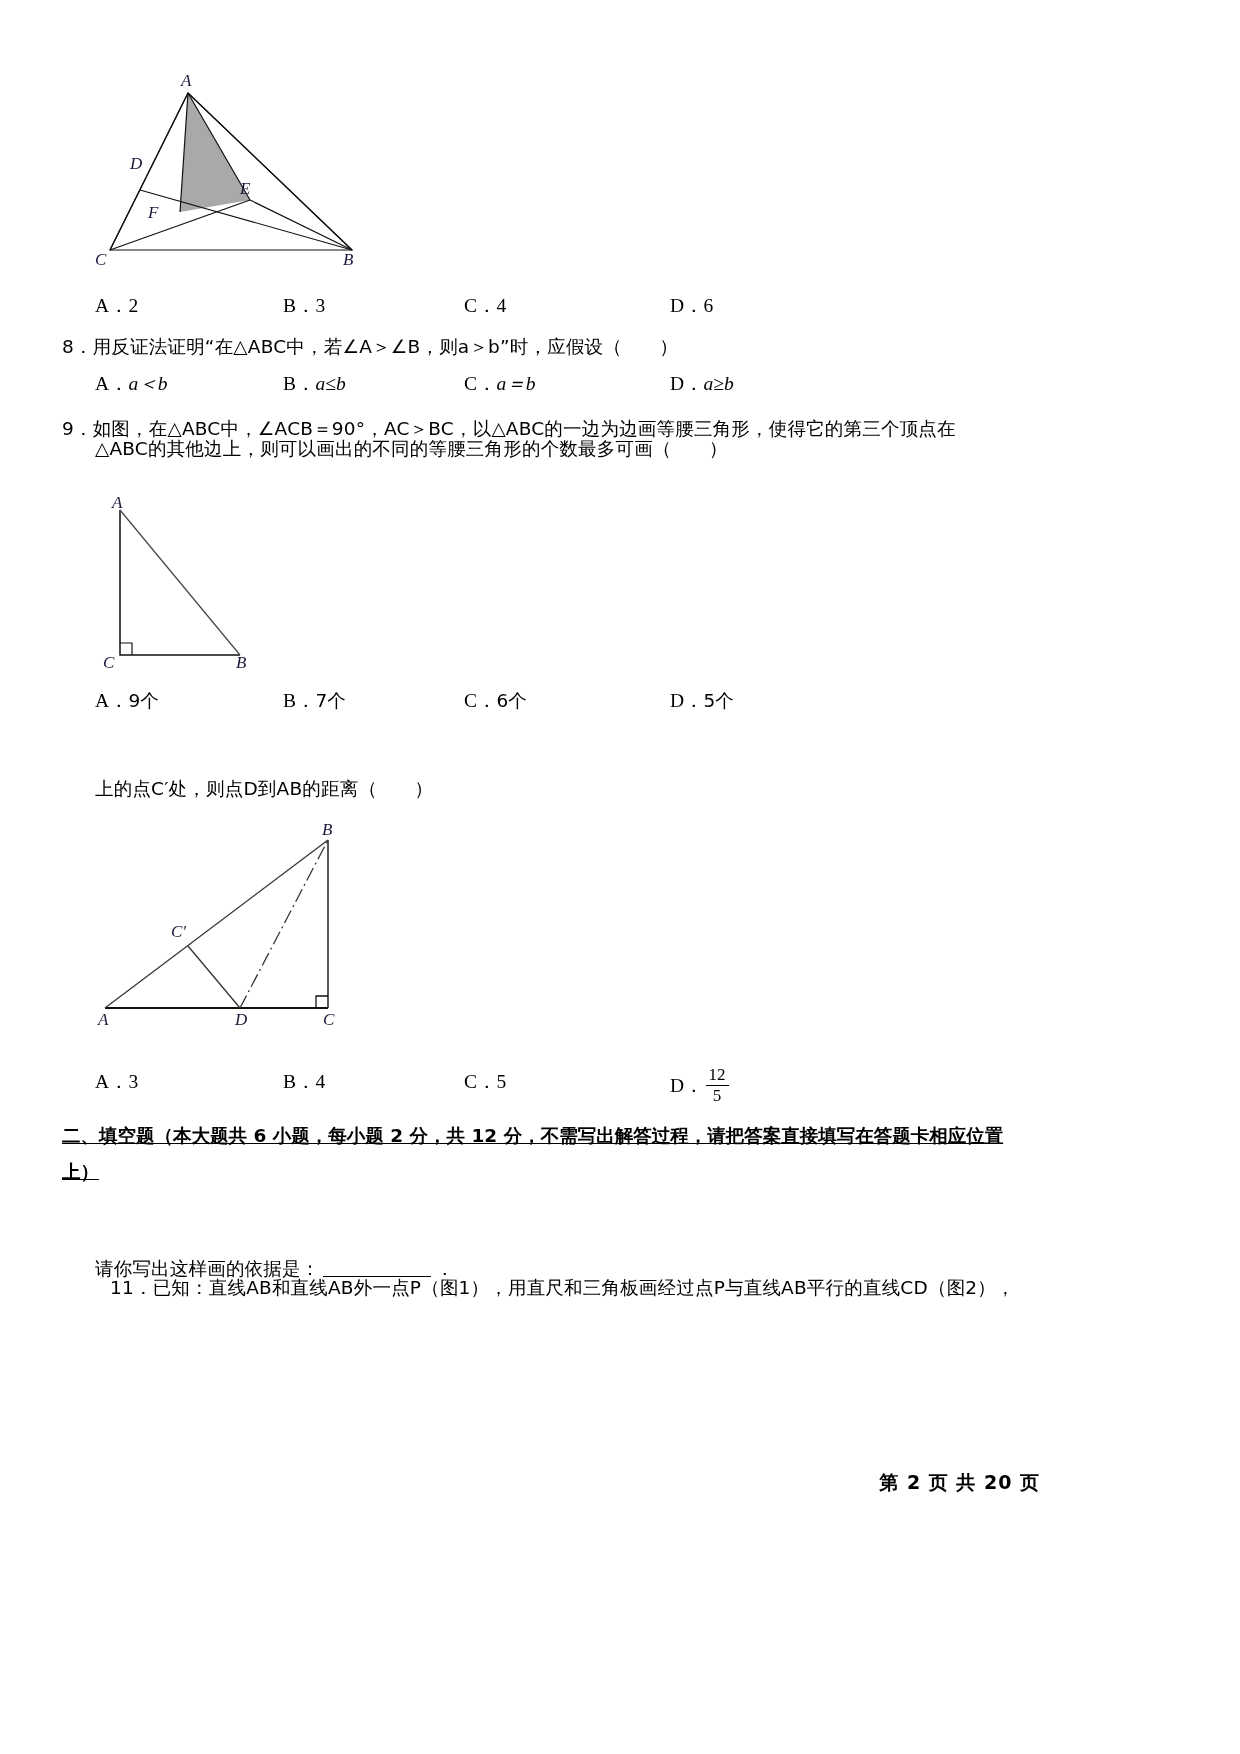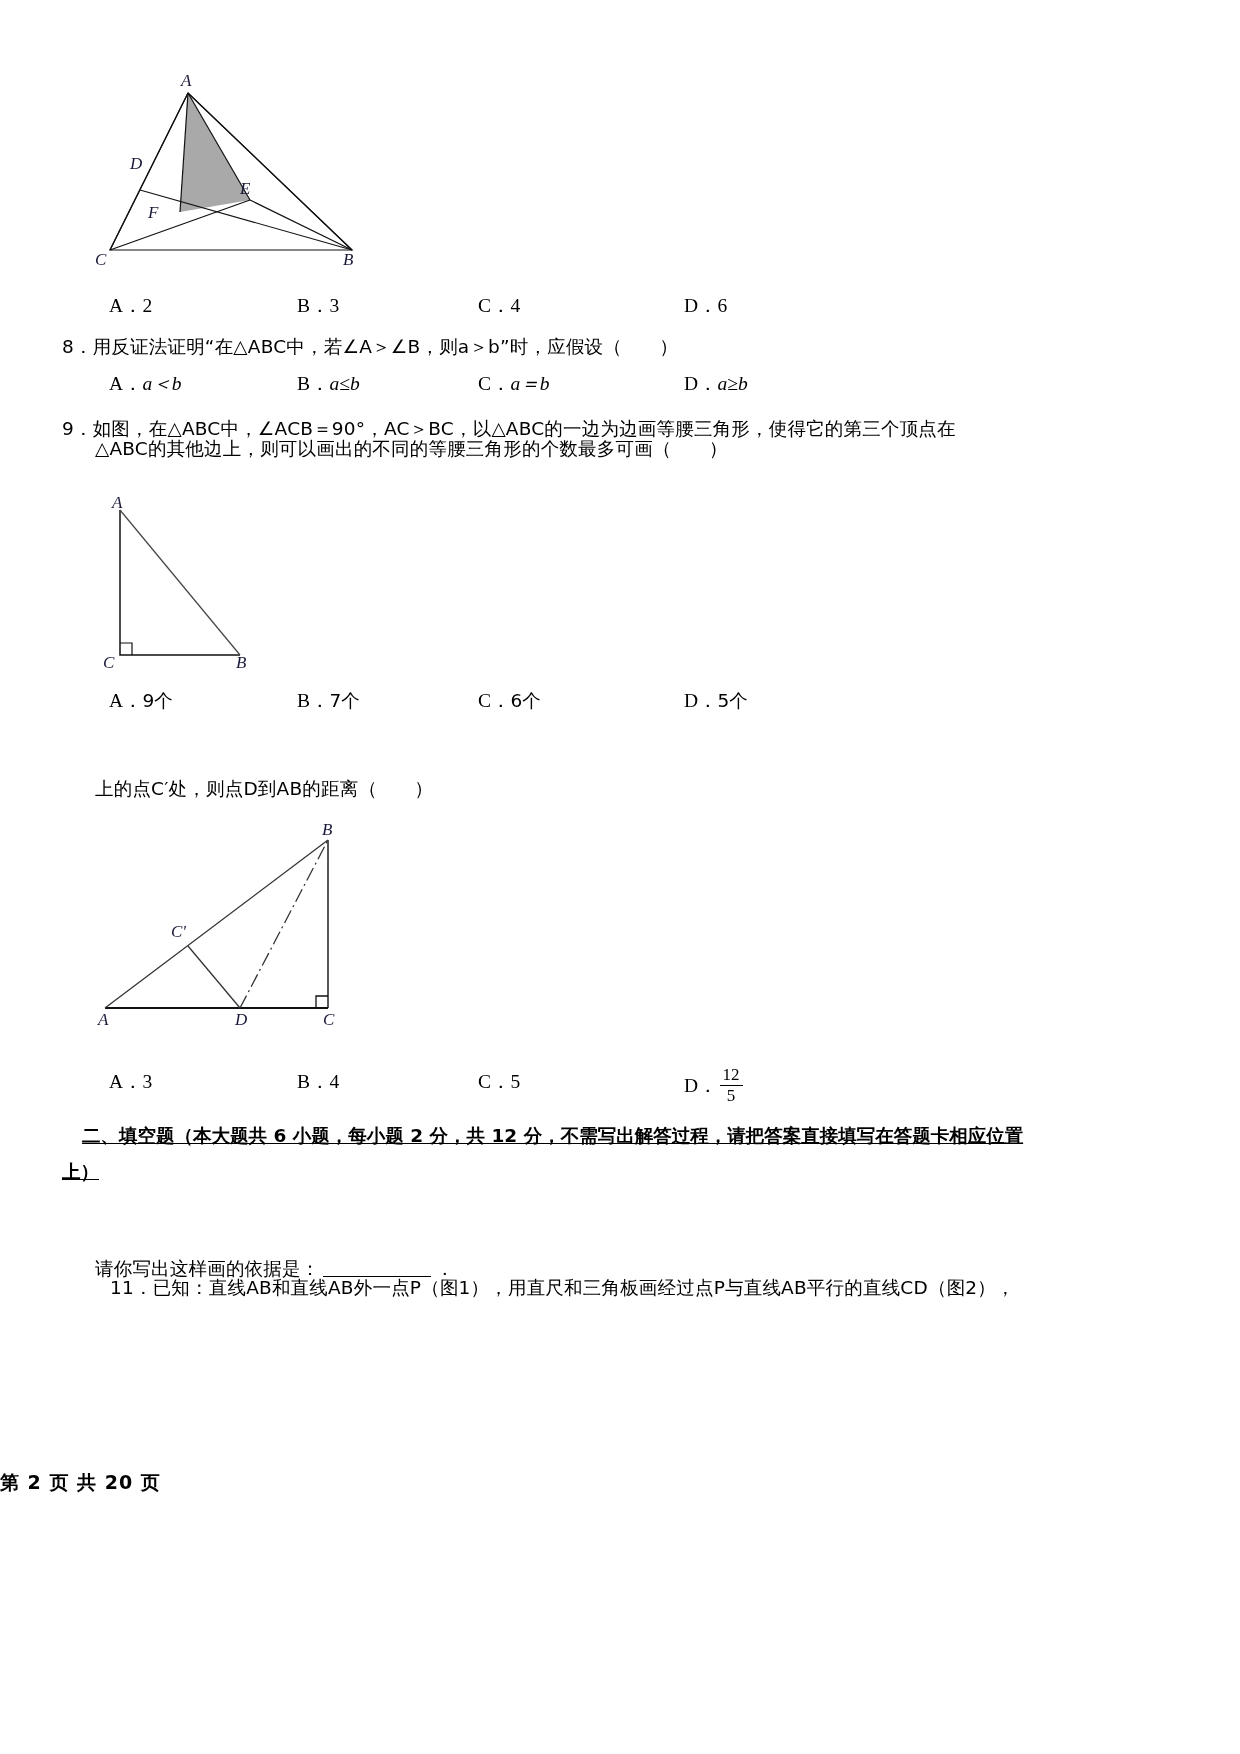--- a/index.html
+++ b/index.html
@@ -42,21 +42,20 @@
     font-style: normal;
     font-family: "Liberation Serif", "DejaVu Serif", serif;
     font-size: 19.5px;
   }
   
   .opt-row {
     position: absolute;
     left: 95px;
     width: 1060px;
     height: 34px;
-    margin-left: 14px;
   }
   .opt {
     position: absolute;
     font-size: 19.5px;
     white-space: nowrap;
     font-family: "Liberation Serif", "DejaVu Serif", serif;
   }
   .opt .lbl { font-style: normal; }
   .opt .val { }
   .opt-a { left: 0px; }
@@ -93,21 +92,21 @@
     height: 16px;
     vertical-align: -2px;
     margin: 0 4px;
   }
   
   .footer {
     position: absolute;
     left: 0;
     top: 1470px;
     width: 1040px;
-    text-align: left;
+    text-align: right;
     font-family: "DejaVu Sans", "Liberation Sans", sans-serif;
     font-size: 19px;
     font-weight: bold;
     letter-spacing: 1px;
   }
   
   .figure { position: absolute; }
   .fig-label {
     position: absolute;
     font-style: italic;
@@ -246,21 +245,21 @@
       <span class="lbl mr">B．</span><span class="val mr">4</span>
     </span>
     <span class="opt opt-c">
       <span class="lbl mr">C．</span><span class="val mr">5</span>
     </span>
     <span class="opt opt-d">
       <span class="lbl mr">D．</span><span class="frac"><span class="nmr">12</span><span class="den">5</span></span>
     </span>
   </div>
 
-  <div class="section-head" style="left:62px; top:1118px;margin-left:20px;">
+  <div class="section-head" style="left:62px; top:1118px;">
     <span class="u">二、填空题（本大题共 6 小题，每小题 2 分，共 12 分，不需写出解答过程，请把答案直接填写在答题卡相应位置</span>
   </div>
   <div class="section-head" style="left:62px; top:1154px;">
     <span class="u">上）</span>
   </div>
 
   <div class="q-line cn" style="left:62px; top:1271px;margin-left:48px;">
     <span>11．</span><span>已知：直线AB和直线AB外一点P（图1），用直尺和三角板画经过点P与直线AB平行的直线CD（图2），</span>
   </div>
   <div class="q-line cn" style="left:95px; top:1252px;">

